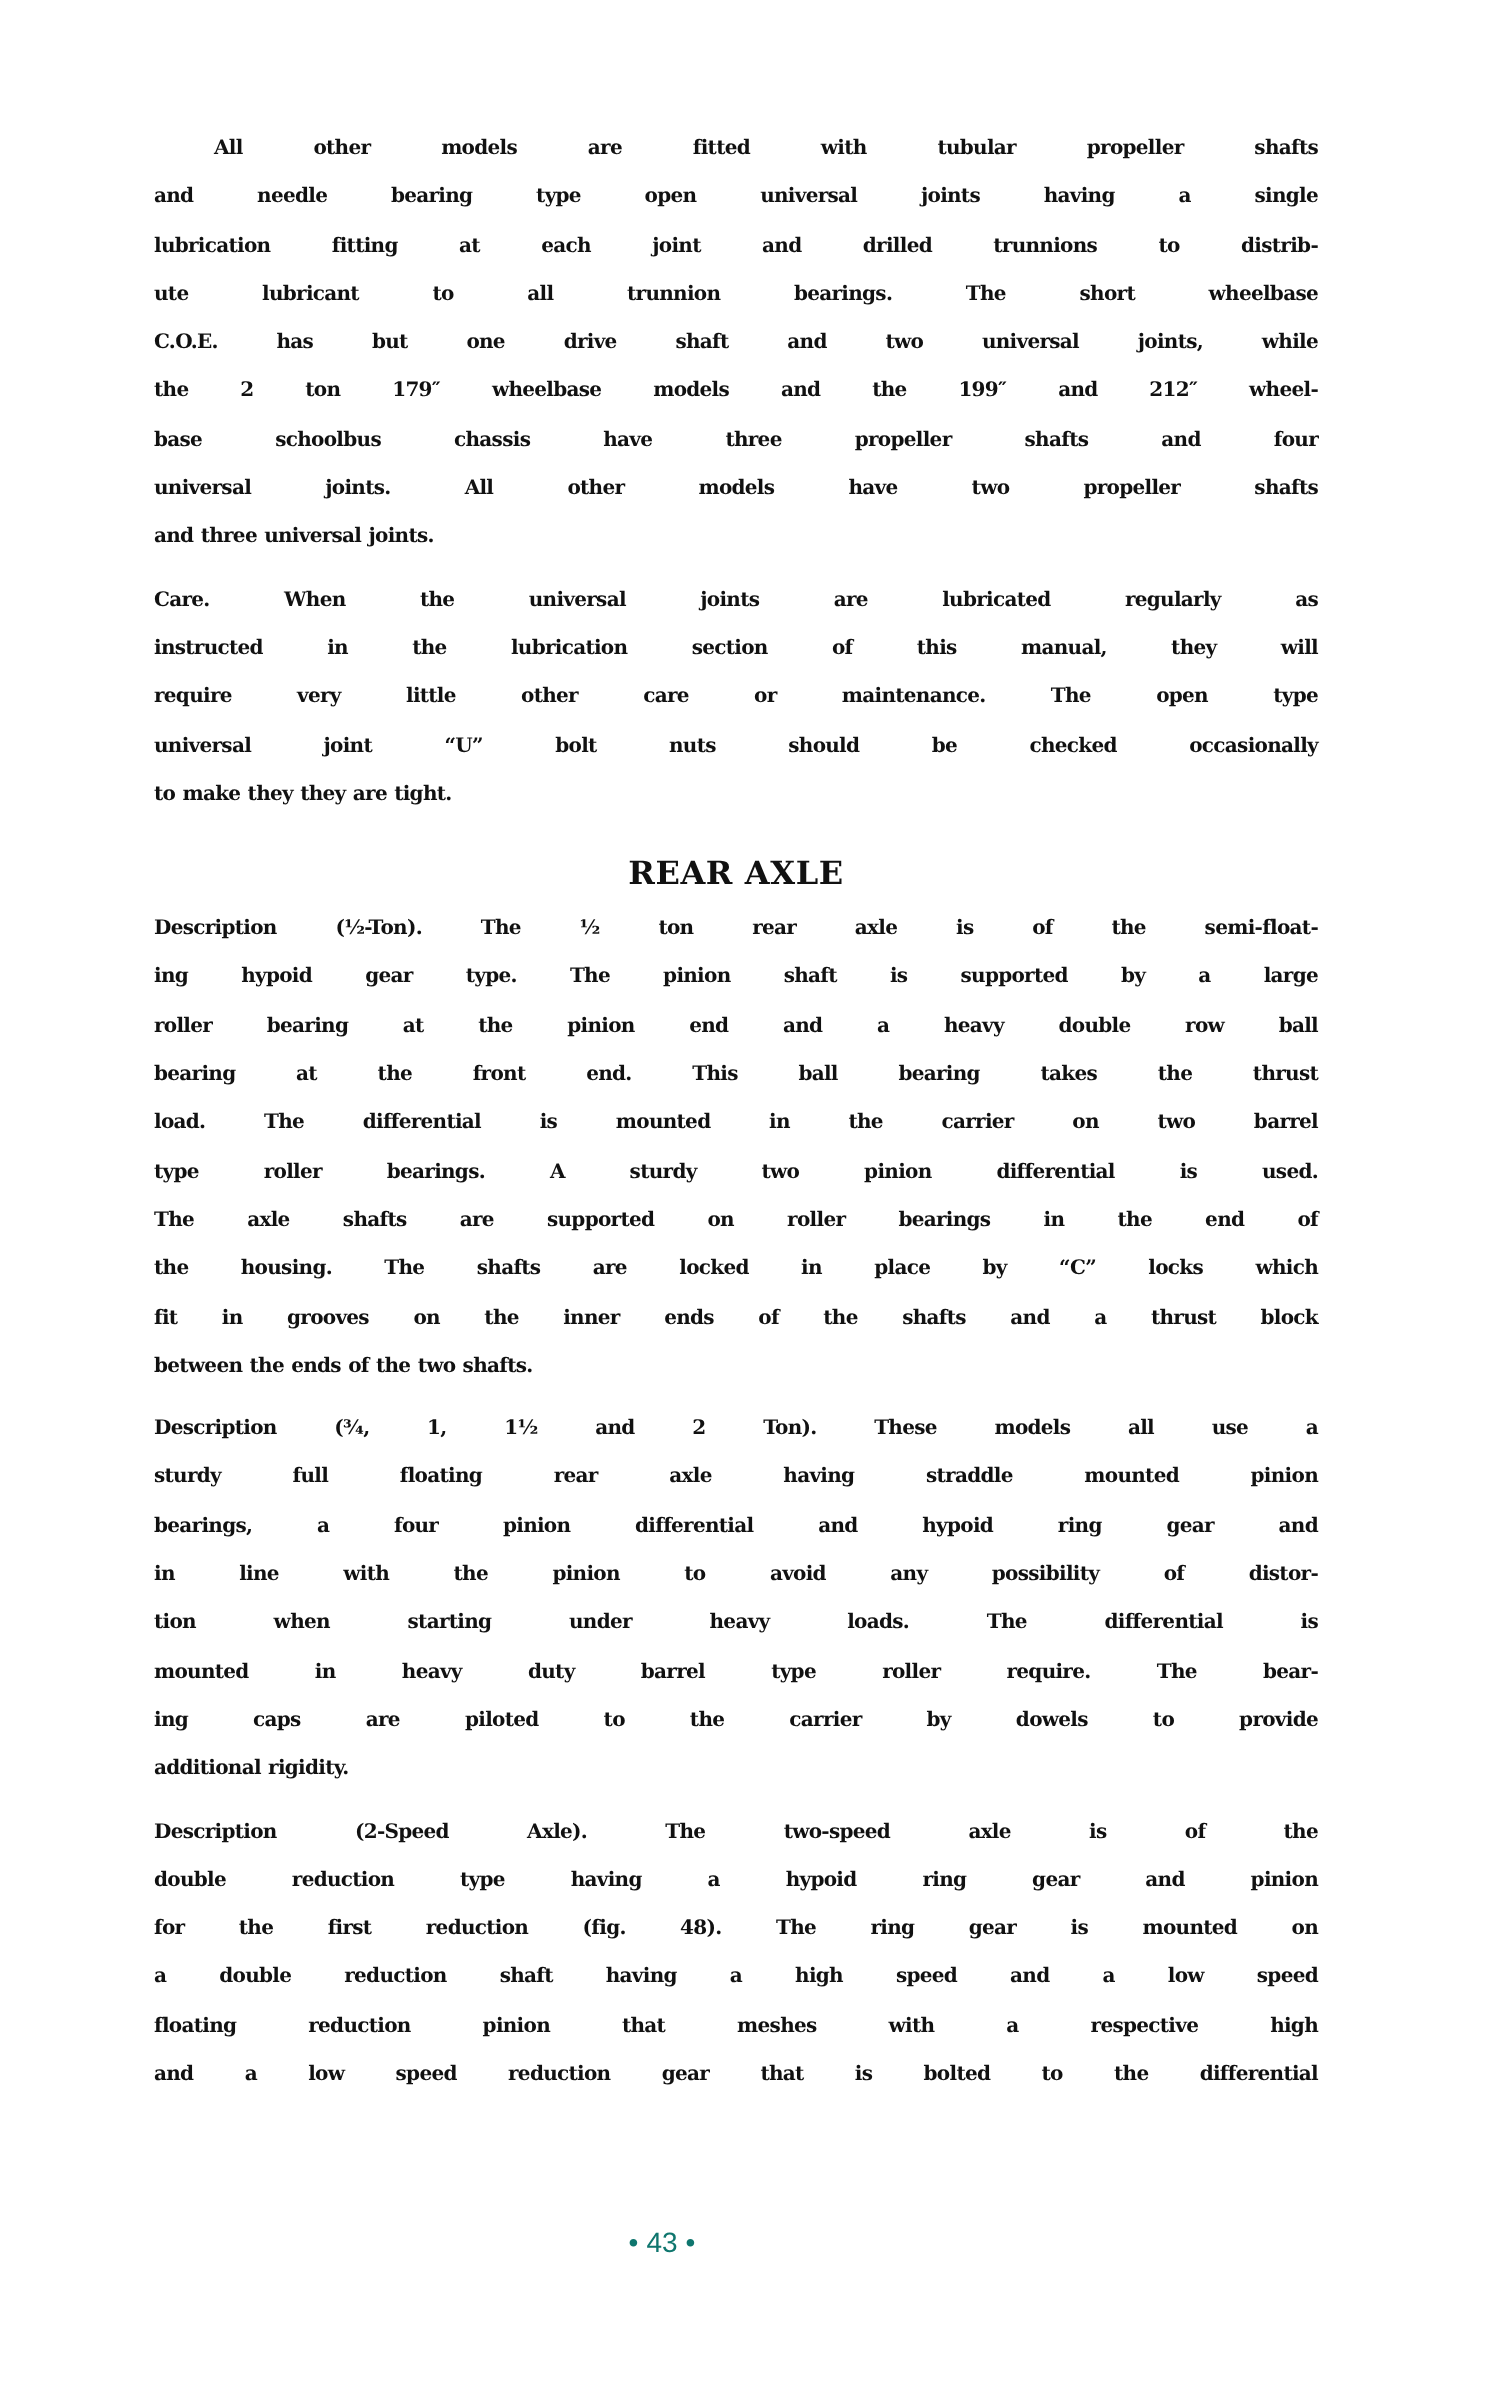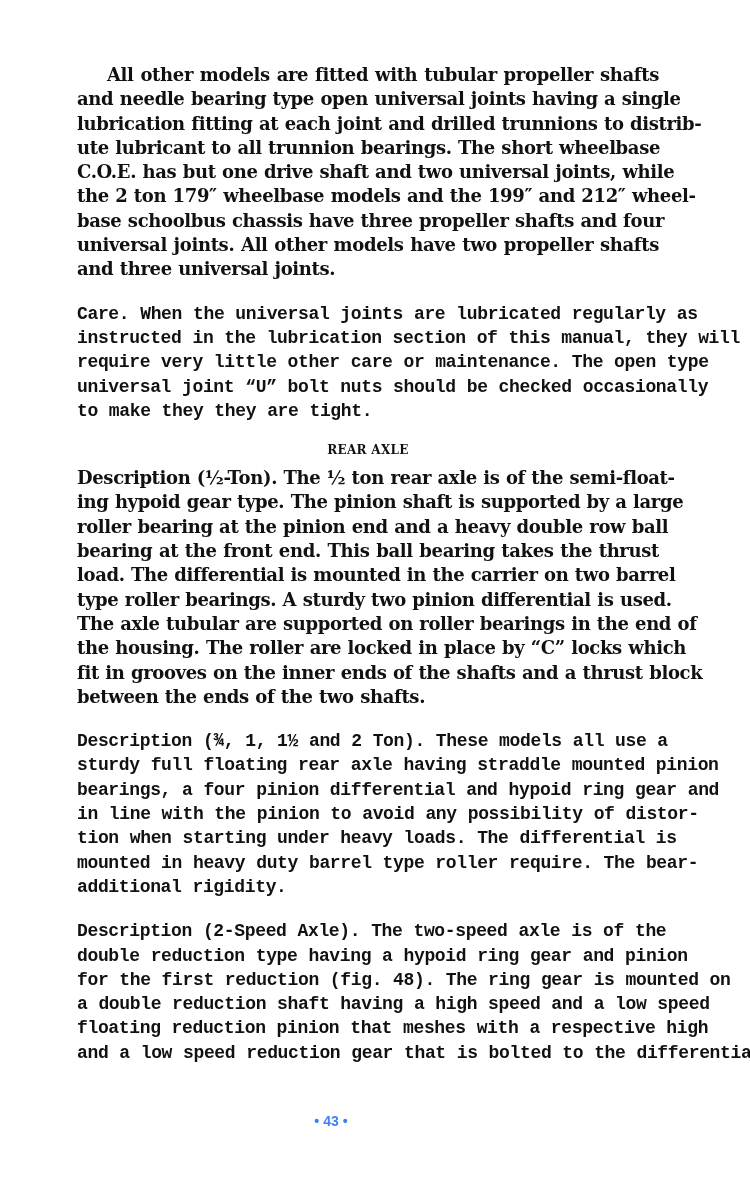--- a/index.html
+++ b/index.html
@@ -15,41 +15,40 @@
       font-family: "DejaVu Serif", "Liberation Serif", serif;
       color: #111111;
     }
     .page {
       position: absolute;
       left: 77px;
       top: 63px;
       width: 582px;
     }
     .para {
-      font-size: 18px;
+      font-size: 10px;
       line-height: 24.3px;
       text-align: justify;
       margin: 0;
       font-weight: bold;
       letter-spacing: -0.35px;
       word-spacing: 0.5px;
     }
     .indent {
       text-indent: 30px;
     }
     .gap {
-      margin-top: 20px;
-      font-family: Liberation Mono, monospace;
+      margin-top: 7px;
     }
     .lead {
       font-weight: 900;
     }
     .section-title {
       text-align: center;
-      font-size: 12px;
+      font-size: 16px;
       font-weight: bold;
       letter-spacing: 0.3px;
       margin: 15px 0 4px 0;
       line-height: 24px;
     }
     .line {
       display: block;
       text-align: justify;
       text-align-last: justify;
       white-space: nowrap;
@@ -57,23 +56,23 @@
     .line.last {
       text-align-last: left;
     }
     .page-number {
       position: absolute;
       left: 0;
       width: 662px;
       top: 1113px;
       text-align: center;
       font-family: "Liberation Sans", sans-serif;
-      font-weight: bold;
+      font-weight: normal;
       font-size: 14px;
-      color: #3b82f6;
+      color: #0f766e;
     }
     .dot {
       display: inline-block;
       font-size: 14px;
       margin: 0 4px;
     }
   </style>
 </head>
 <body>
 
@@ -101,33 +100,34 @@
 
   <h2 class="section-title">REAR AXLE</h2>
 
   <p class="para">
     <span class="line"><span class="lead">Description (½-Ton).</span><span> The ½ ton rear axle is of the semi-float-</span></span>
     <span class="line">ing hypoid gear type. The pinion shaft is supported by a large</span>
     <span class="line">roller bearing at the pinion end and a heavy double row ball</span>
     <span class="line">bearing at the front end. This ball bearing takes the thrust</span>
     <span class="line">load. The differential is mounted in the carrier on two barrel</span>
     <span class="line">type roller bearings. A sturdy two pinion differential is used.</span>
-    <span class="line">The axle tubular are supported on roller bearings in the end of</span>
-    <span class="line">the housing. The roller are locked in place by “C” locks which</span>
+    <span class="line">The axle shafts are supported on roller bearings in the end of</span>
+    <span class="line">the housing. The shafts are locked in place by “C” locks which</span>
     <span class="line">fit in grooves on the inner ends of the shafts and a thrust block</span>
     <span class="line last">between the ends of the two shafts.</span>
   </p>
 
   <p class="para gap">
     <span class="line"><span class="lead">Description (¾, 1, 1½ and 2 Ton).</span><span> These models all use a</span></span>
     <span class="line">sturdy full floating rear axle having straddle mounted pinion</span>
     <span class="line">bearings, a four pinion differential and hypoid ring gear and</span>
     <span class="line">in line with the pinion to avoid any possibility of distor-</span>
     <span class="line">tion when starting under heavy loads. The differential is</span>
     <span class="line">mounted in heavy duty barrel type roller require. The bear-</span>
+    <span class="line">ing caps are piloted to the carrier by dowels to provide</span>
     <span class="line last">additional rigidity.</span>
   </p>
 
   <p class="para gap">
     <span class="line"><span class="lead">Description (2-Speed Axle).</span><span> The two-speed axle is of the</span></span>
     <span class="line">double reduction type having a hypoid ring gear and pinion</span>
     <span class="line">for the first reduction (fig. 48). The ring gear is mounted on</span>
     <span class="line">a double reduction shaft having a high speed and a low speed</span>
     <span class="line">floating reduction pinion that meshes with a respective high</span>
     <span class="line">and a low speed reduction gear that is bolted to the differential</span>

